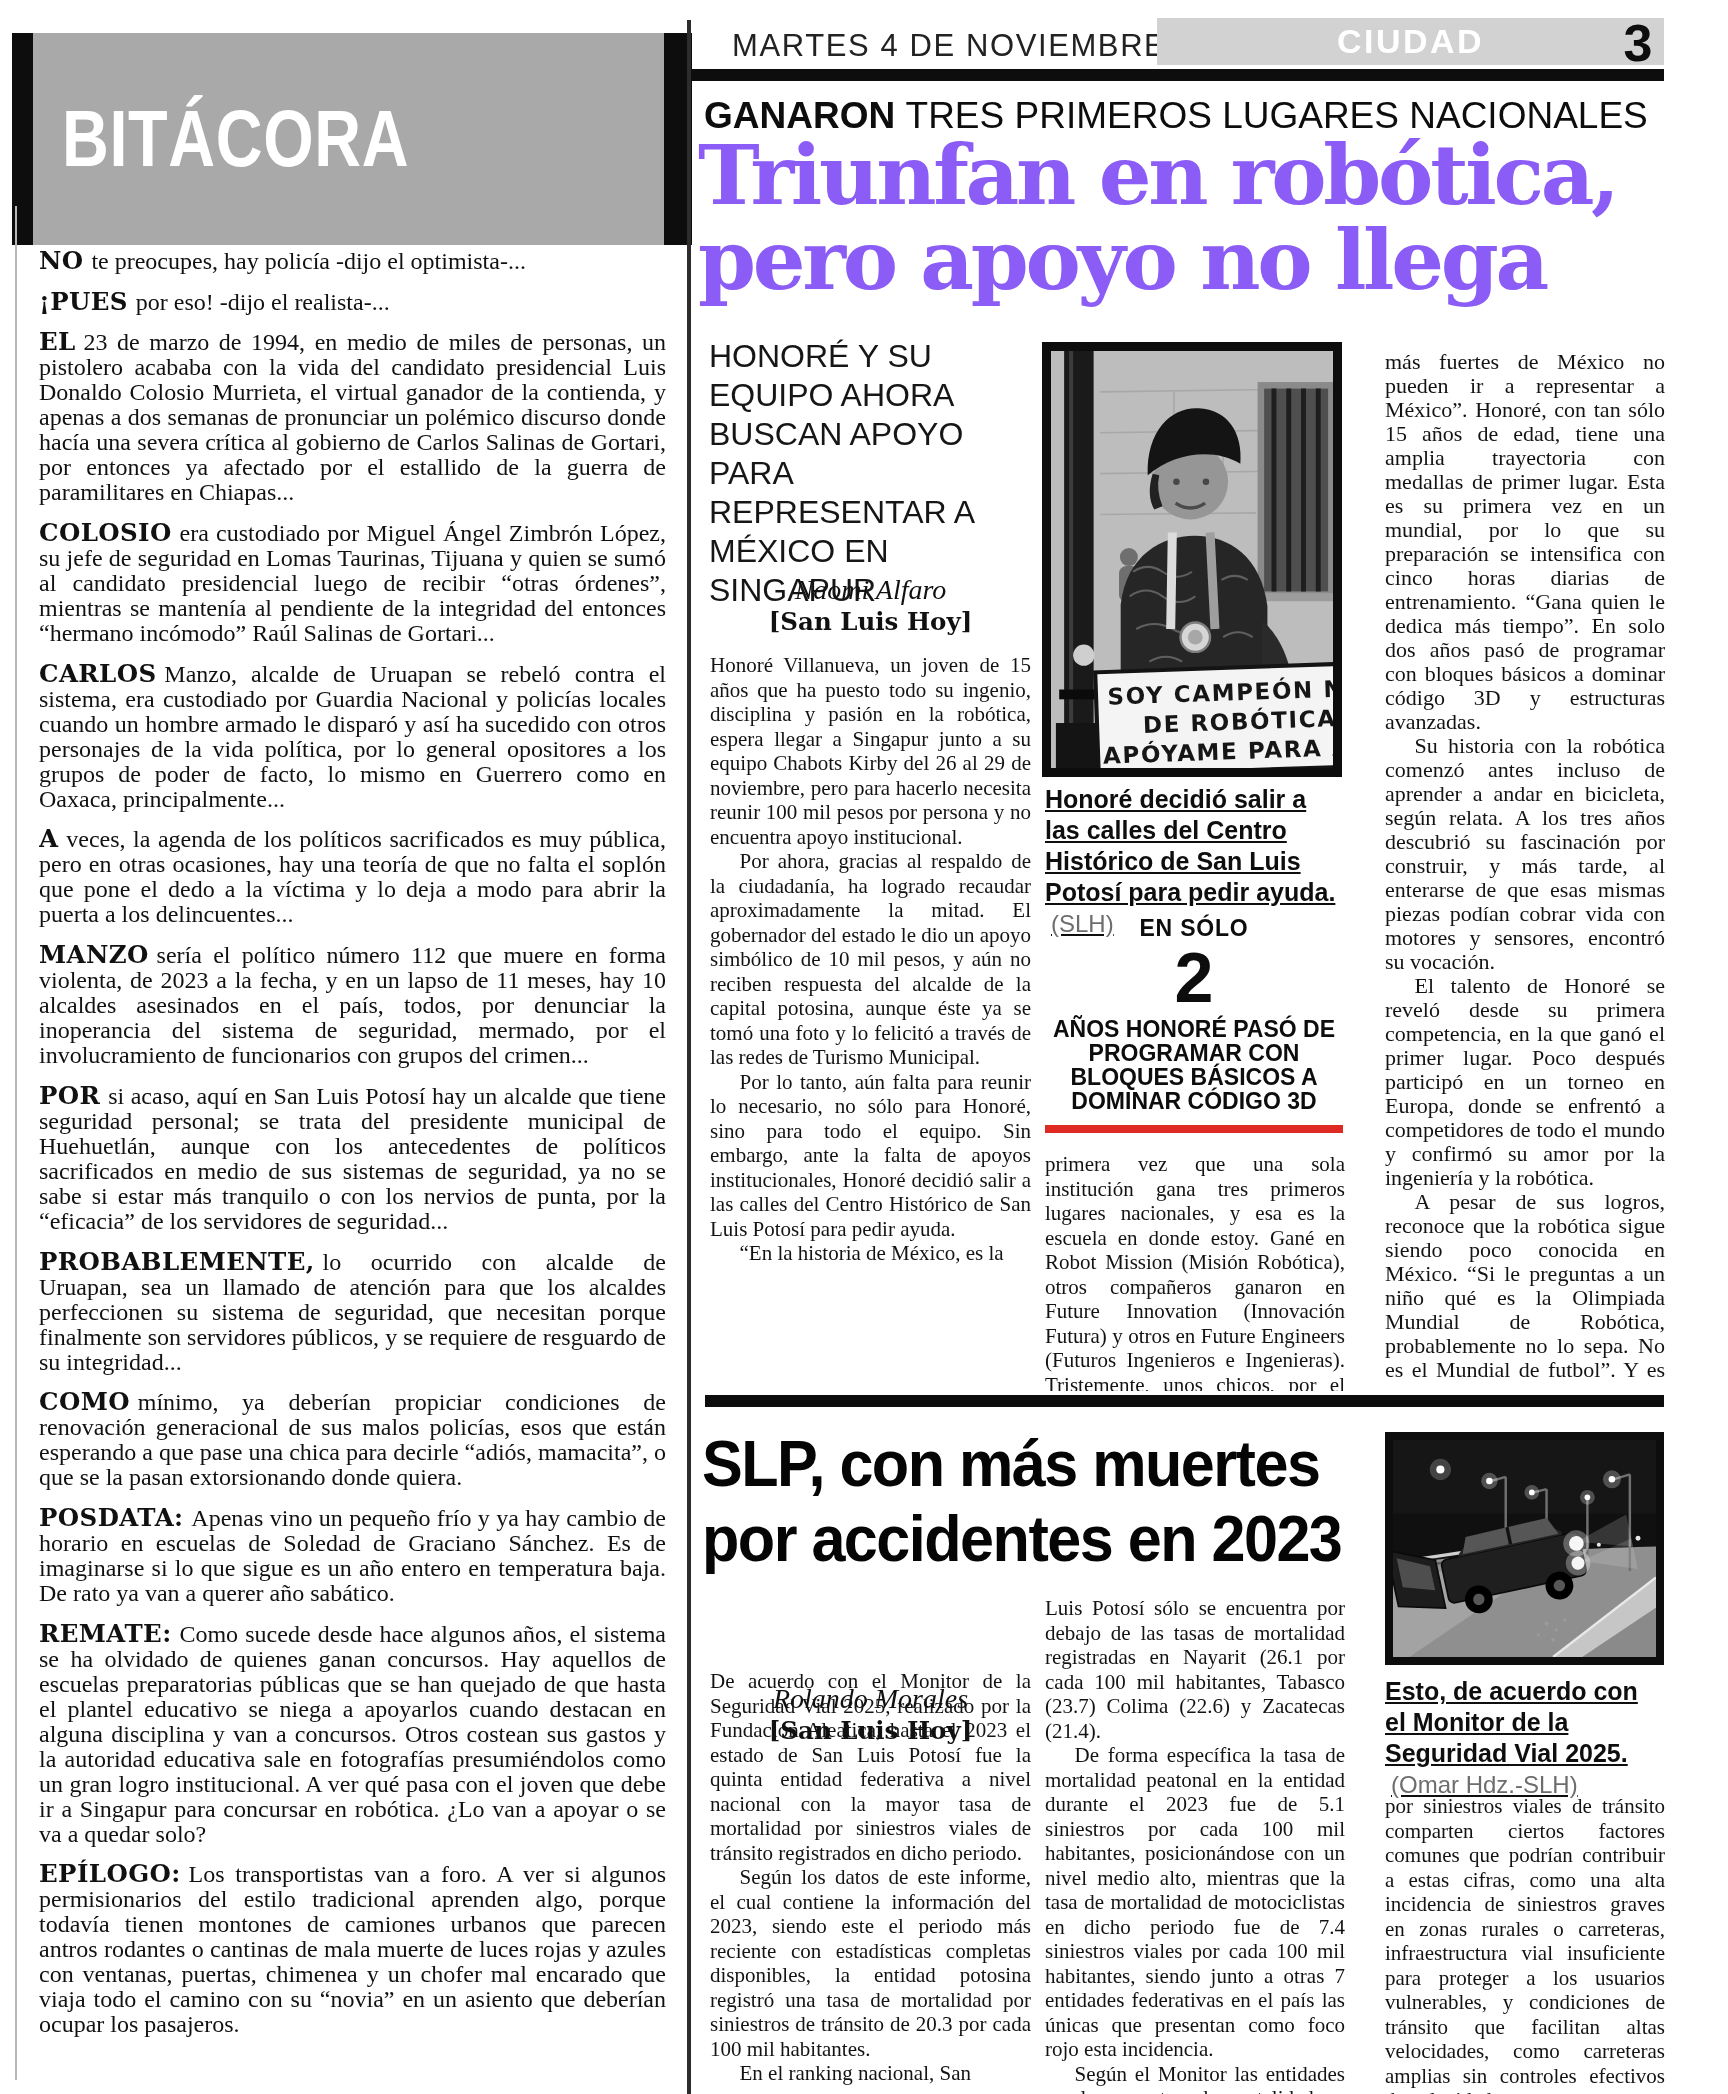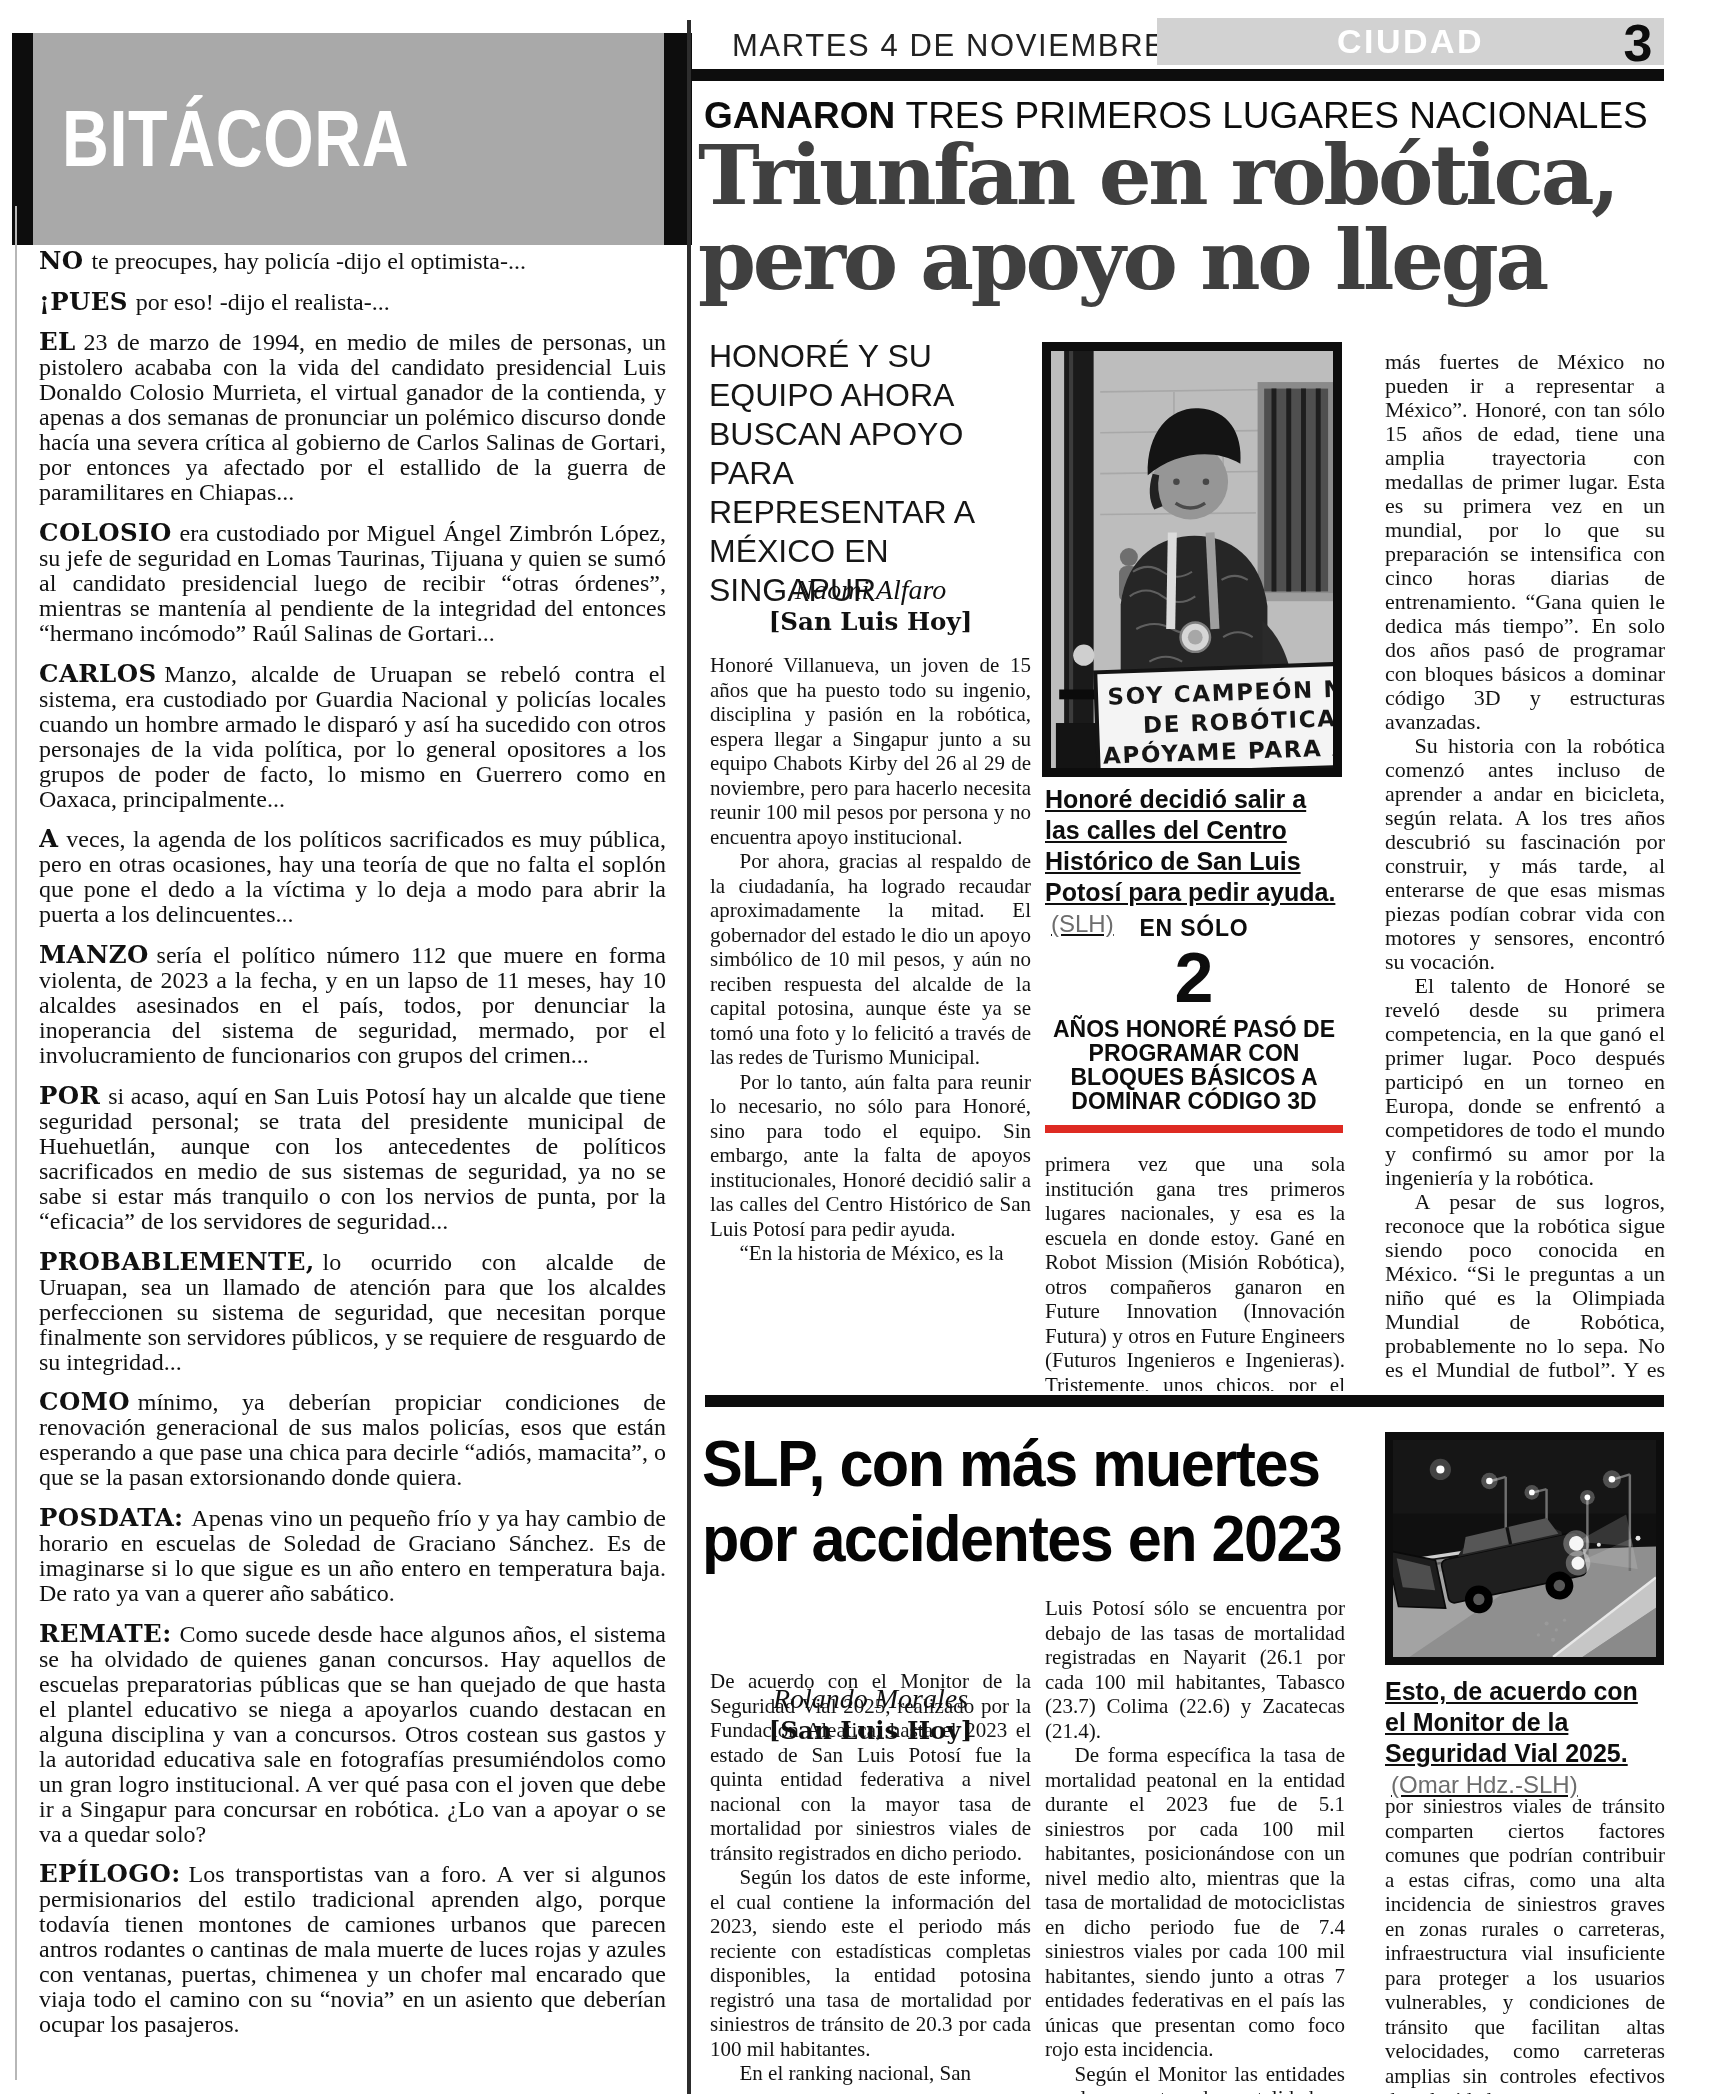--- a/index.html
+++ b/index.html
@@ -27,21 +27,21 @@
   .section-label{position:absolute;left:0;top:0;width:100%;height:100%;display:flex;align-items:center;justify-content:center;
         font-family:"Liberation Sans","DejaVu Sans",sans-serif;font-weight:700;font-size:34px;color:#fff;letter-spacing:2.5px;}
   .page-num{position:absolute;right:11.5px;top:-4.9px;font-family:"Liberation Sans","DejaVu Sans",sans-serif;
         font-weight:800;font-size:52px;color:#0d0d0d;}
   .top-rule{left:691px;top:69px;width:973px;height:11.5px;background:var(--rule-black,#0d0d0d);}
 
   
   .kicker{left:704px;top:95px;font-family:"Liberation Sans","DejaVu Sans",sans-serif;font-size:37px;color:#0d0d0d;white-space:nowrap;}
   .kicker b{font-weight:800;margin-right:.28em;}
   .headline{left:698px;top:133px;width:974px;font-family:"DejaVu Serif","Liberation Serif",serif;
-        font-weight:700;font-size:83px;line-height:85px;letter-spacing:-3.3px;color:#404040;}
+        font-weight:700;font-size:83px;line-height:85px;letter-spacing:-3.3px;color:#8b5cf6;}
   .subhead{left:709px;top:337px;width:327px;font-family:"Liberation Sans","DejaVu Sans",sans-serif;
         font-size:32px;line-height:39px;color:#161616;}
   .byline-wrap{width:321px;text-align:center;}
   .by-name{font-style:italic;font-size:28px;line-height:33px;}
   .by-credit{font-family:"DejaVu Serif",serif;font-weight:700;font-size:24.5px;line-height:31px;}
   .bodytxt{font-size:21px;line-height:24.5px;text-align:justify;hyphens:auto;color:#131313;}
   .bodytxt p{margin:0;}
   .bodytxt p.ind{text-indent:29.5px;}
   .ma-col1{left:710px;top:653px;width:321px;height:736px;overflow:hidden;}
   .ma-col2{left:1045px;top:1152px;width:300px;height:239px;overflow:hidden;}

